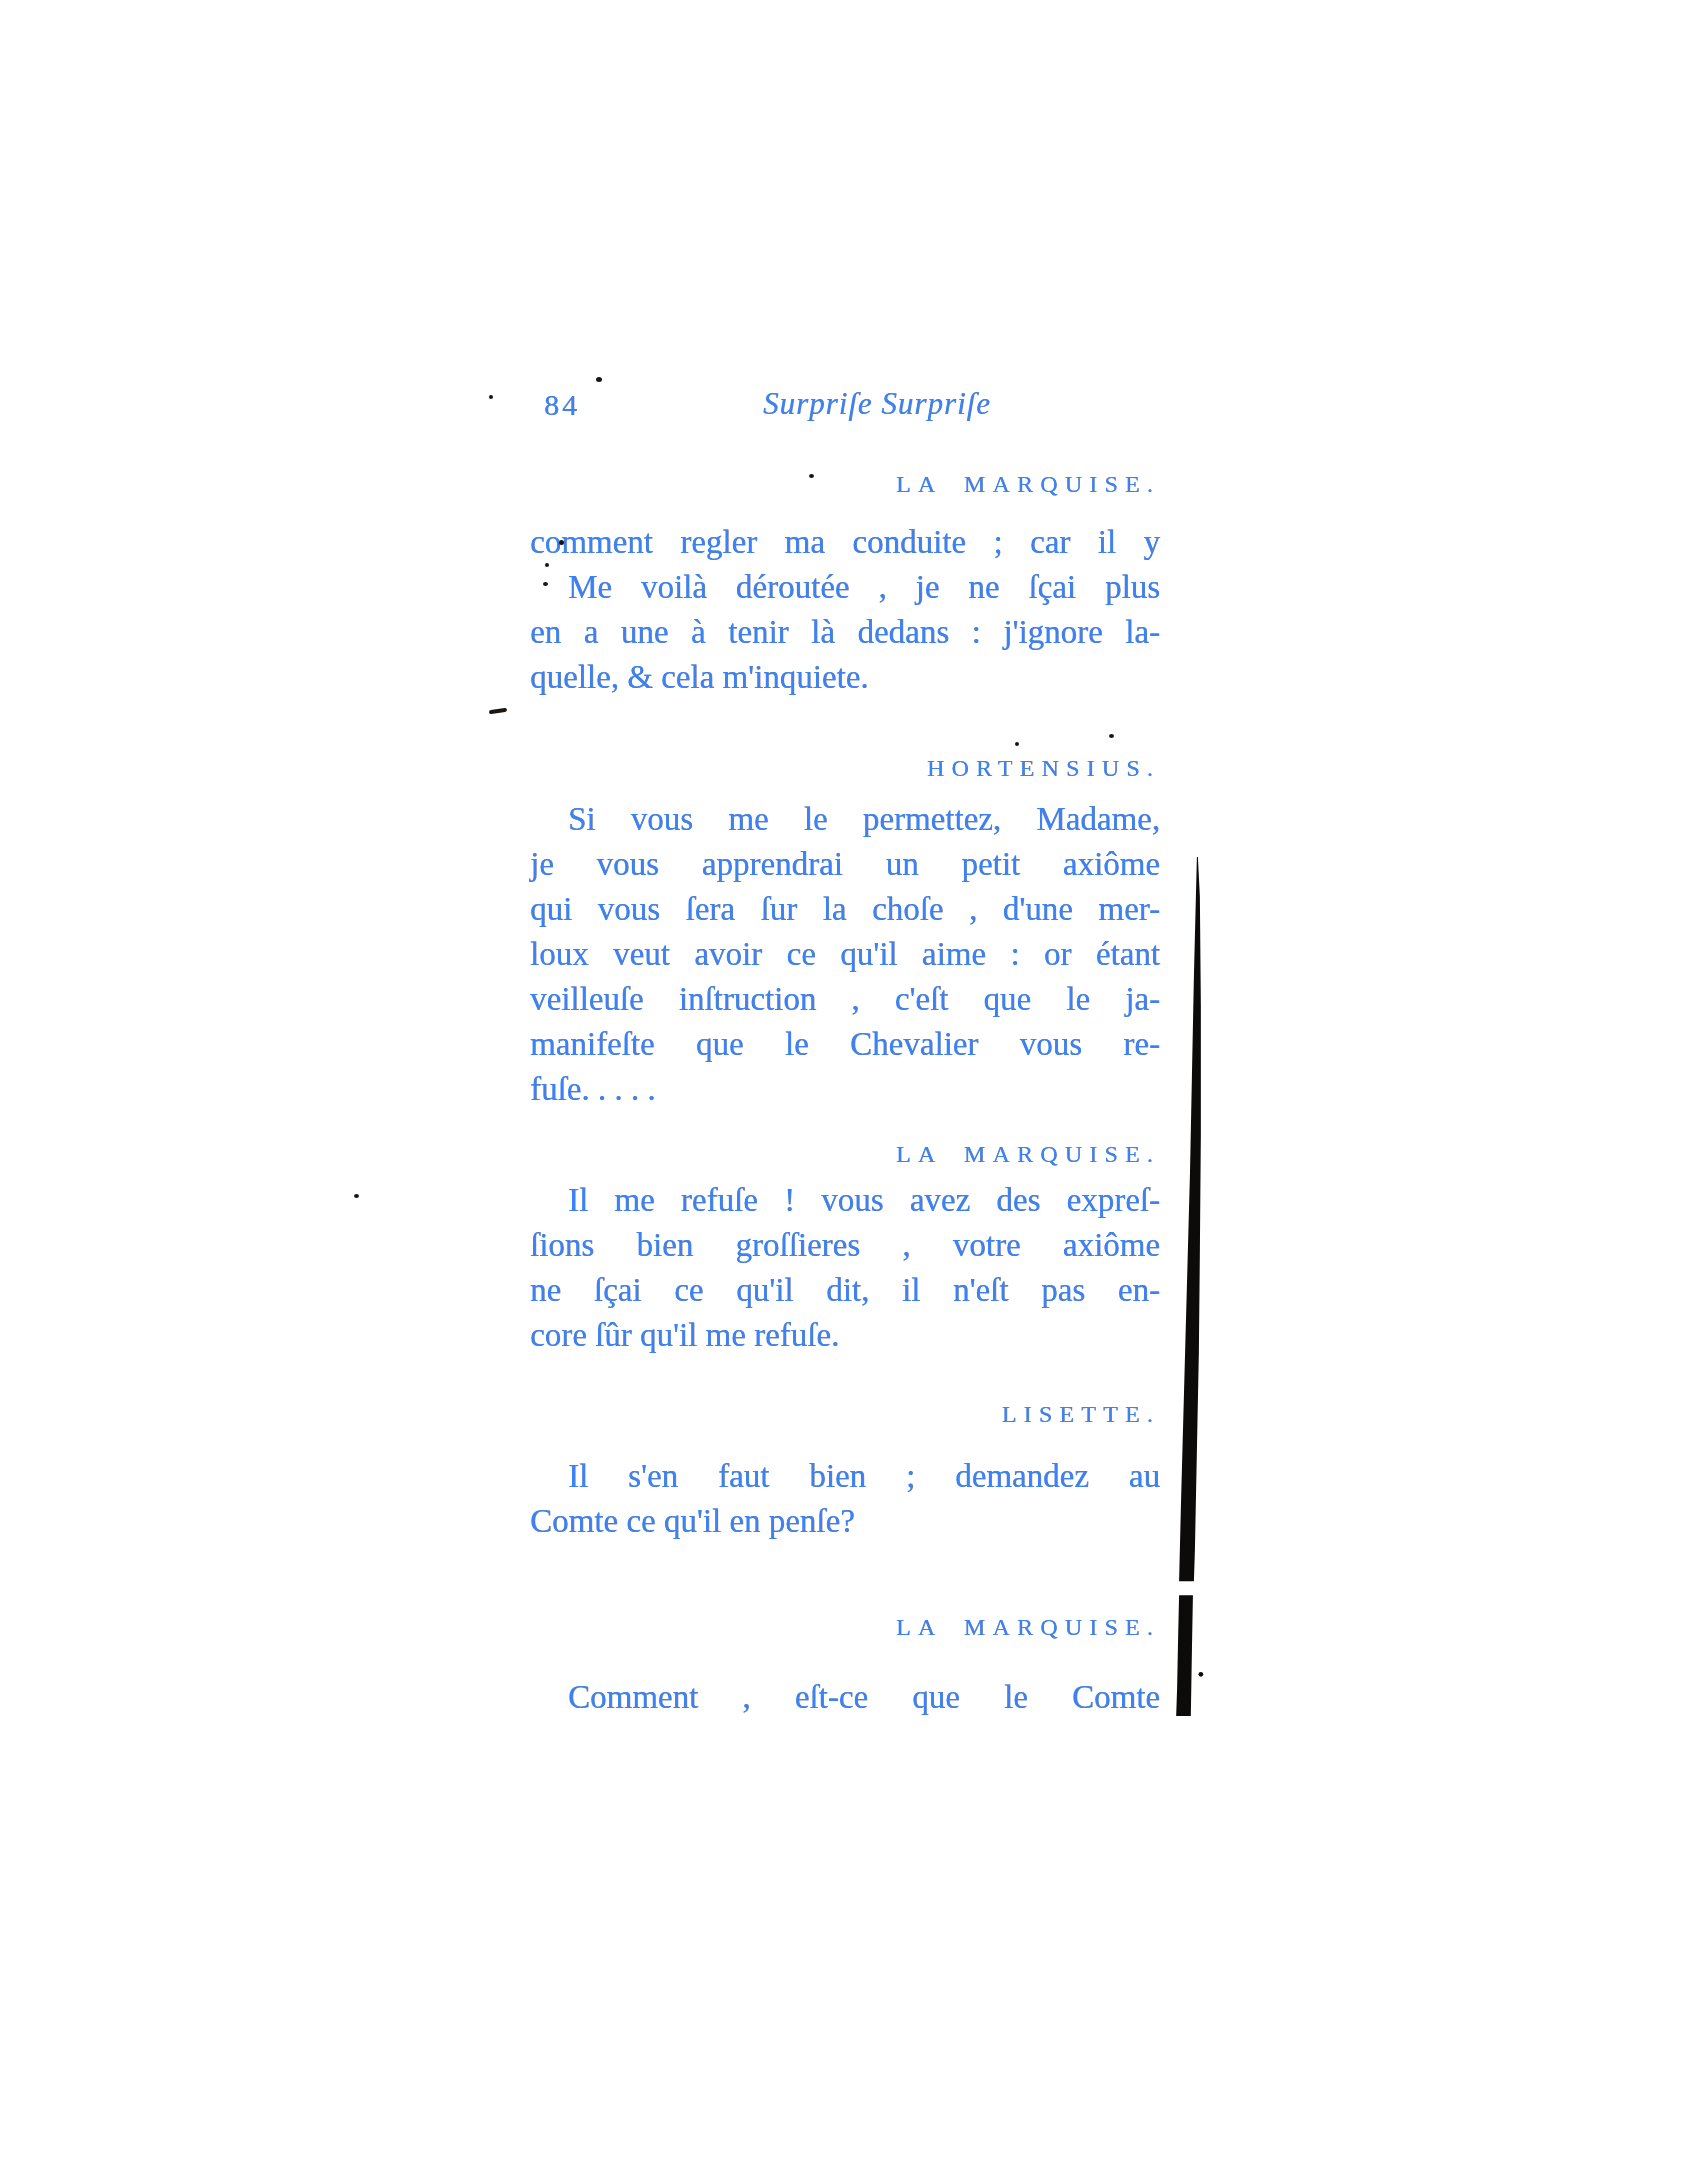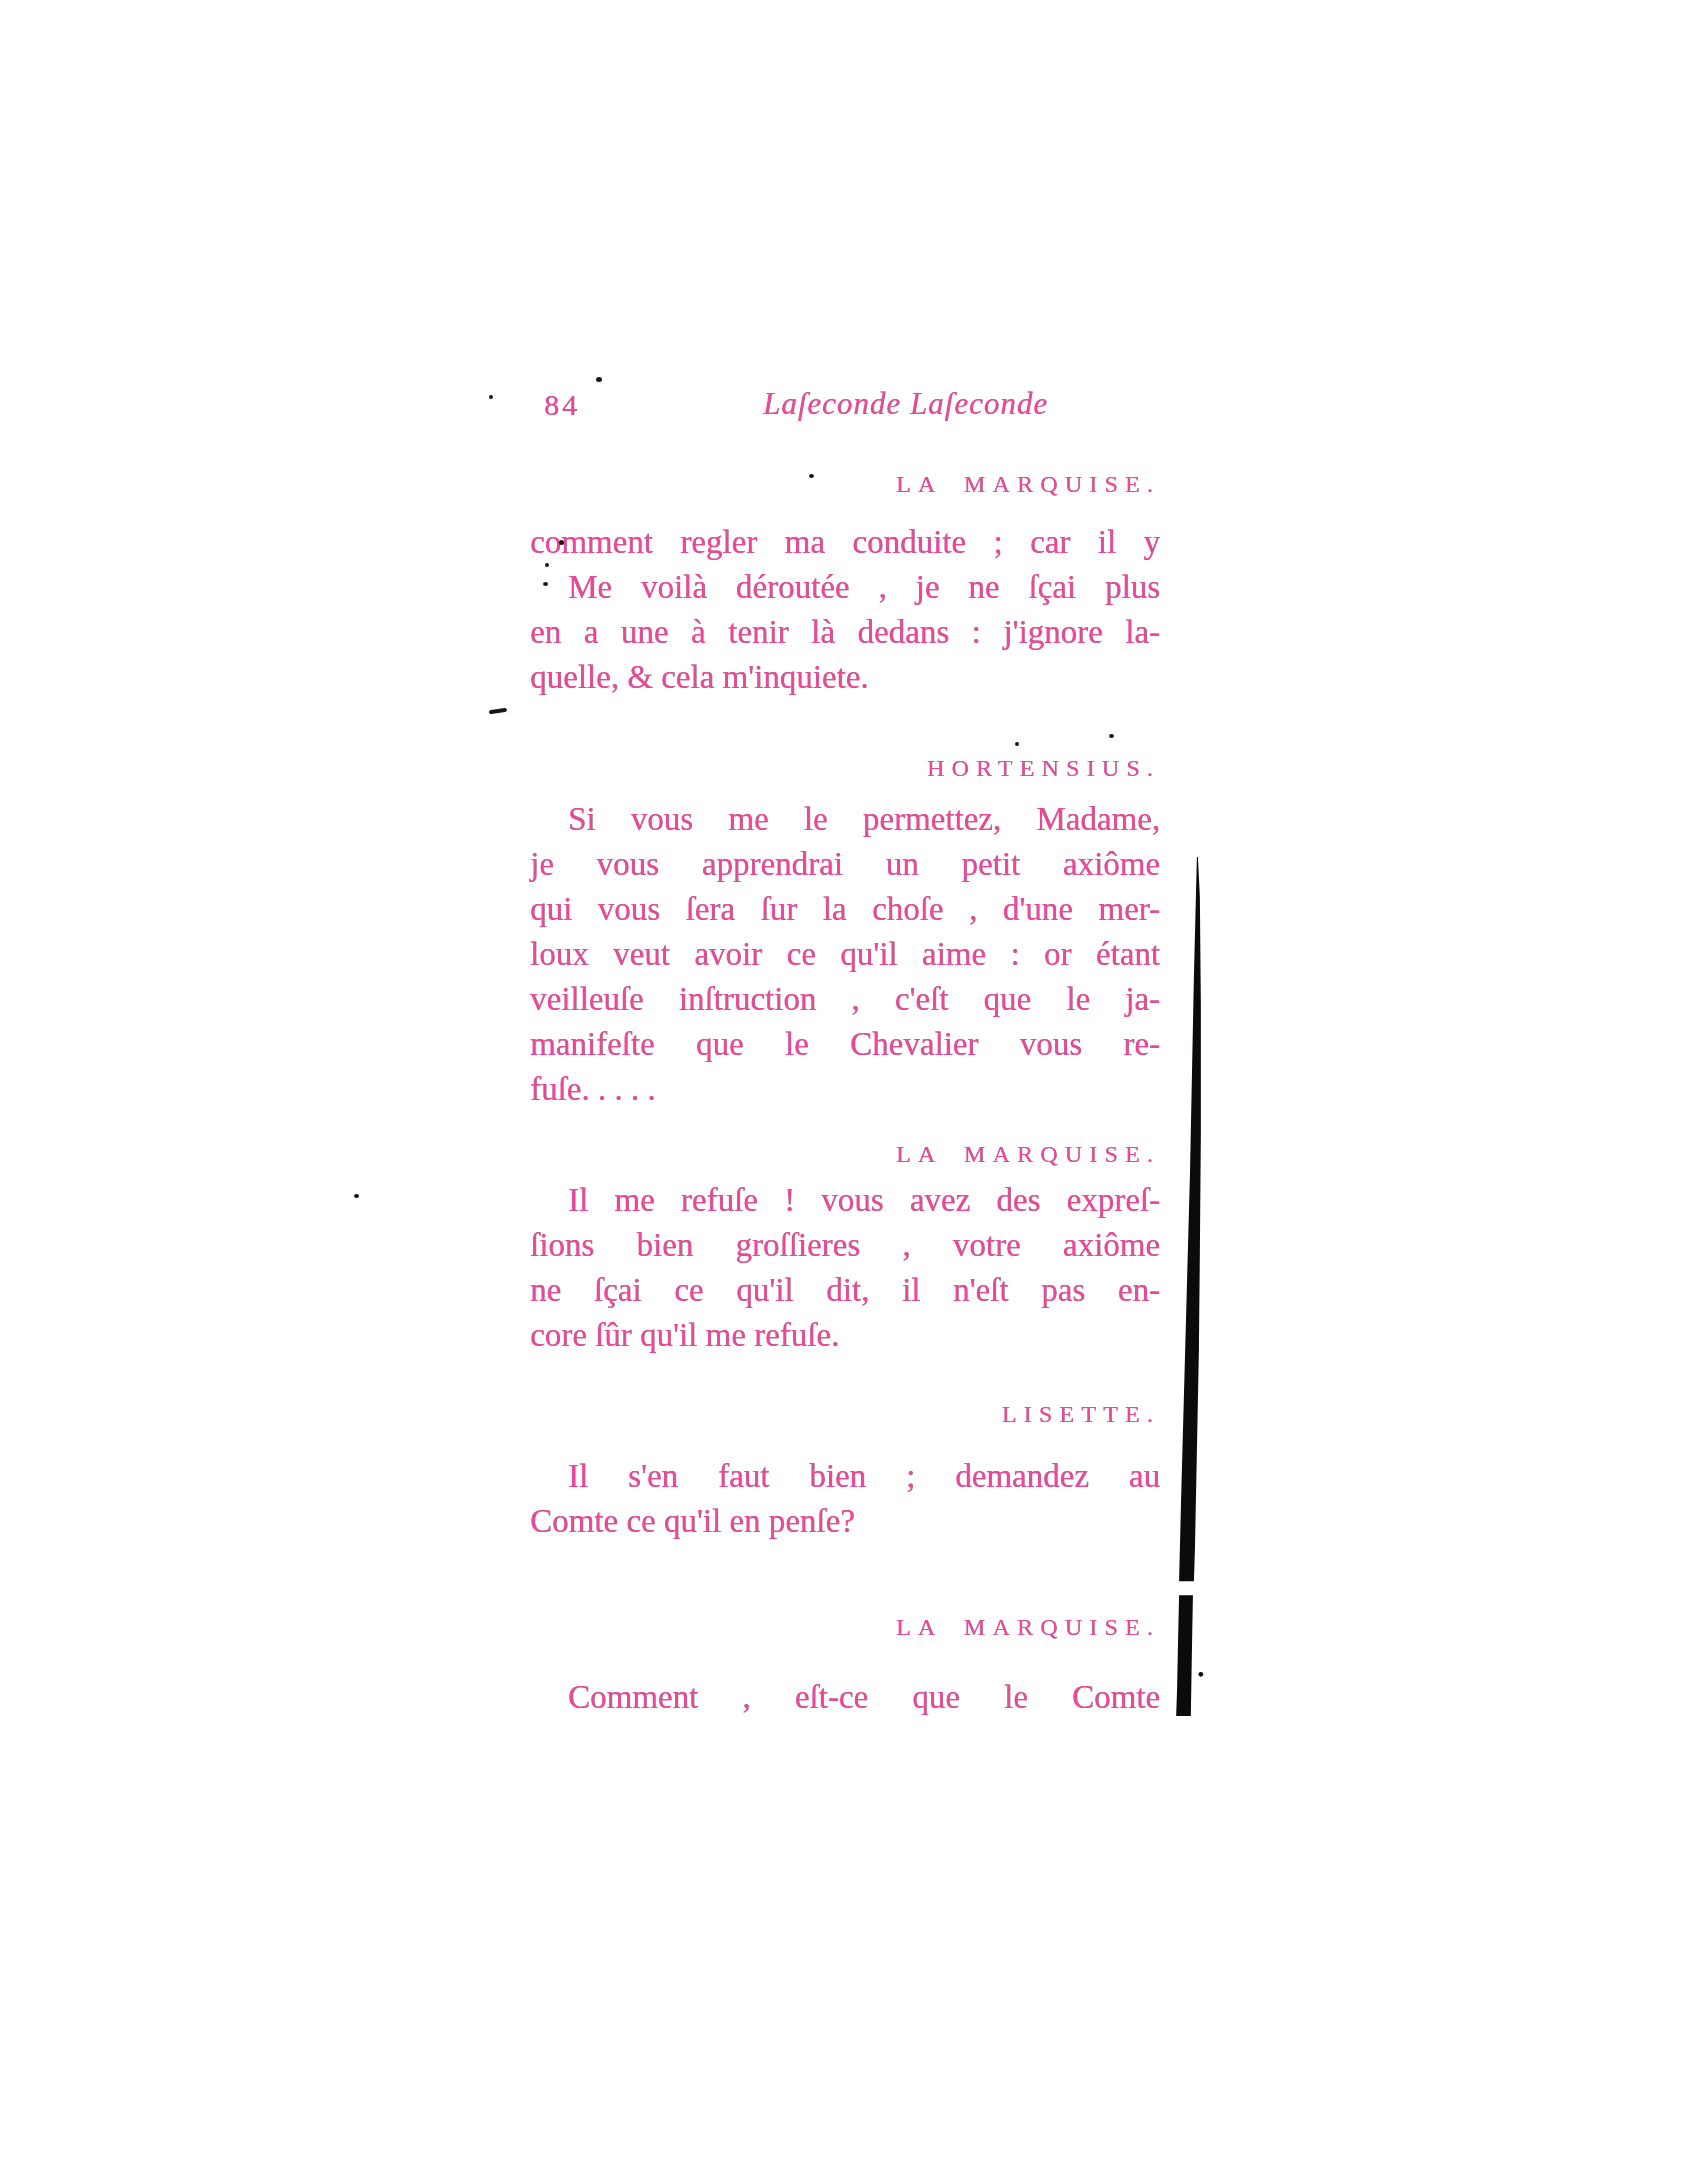--- a/index.html
+++ b/index.html
@@ -7,21 +7,21 @@
     padding: 0;
     background: #ffffff;
   }
   .page {
     position: relative;
     width: 1683px;
     height: 1716px;
     background: #ffffff;
     overflow: hidden;
     font-family: "Liberation Serif", "DejaVu Serif", serif;
-    color: #ec4899;
+    color: #3b82f6;
     text-decoration: underline;
   }
   .column {
     position: absolute;
     left: 530px;
     top: 388px;
     width: 630px;
     text-shadow: 0.4px 0.4px 0 rgba(25, 18, 10, 0.5);
   }
   .page-header {
@@ -95,21 +95,21 @@
 </style>
 </head>
 <body>
 
 <div class="page">
 
   <div class="column">
 
     <div class="page-header">
       <span class="page-number">84</span>
-      <span class="running-title">Laſeconde Laſeconde</span>
+      <span class="running-title">Surpriſe Surpriſe</span>
     </div>
 
     <div class="speaker s1">LA MARQUISE.</div>
     <div class="para p1">
       <div class="line">comment regler ma conduite ; car il y</div>
       <div class="line first">Me voilà déroutée , je ne ſçai plus</div>
       <div class="line">en a une à tenir là dedans : j'ignore la-</div>
       <div class="line short">quelle, &amp; cela m'inquiete.</div>
     </div>
 

